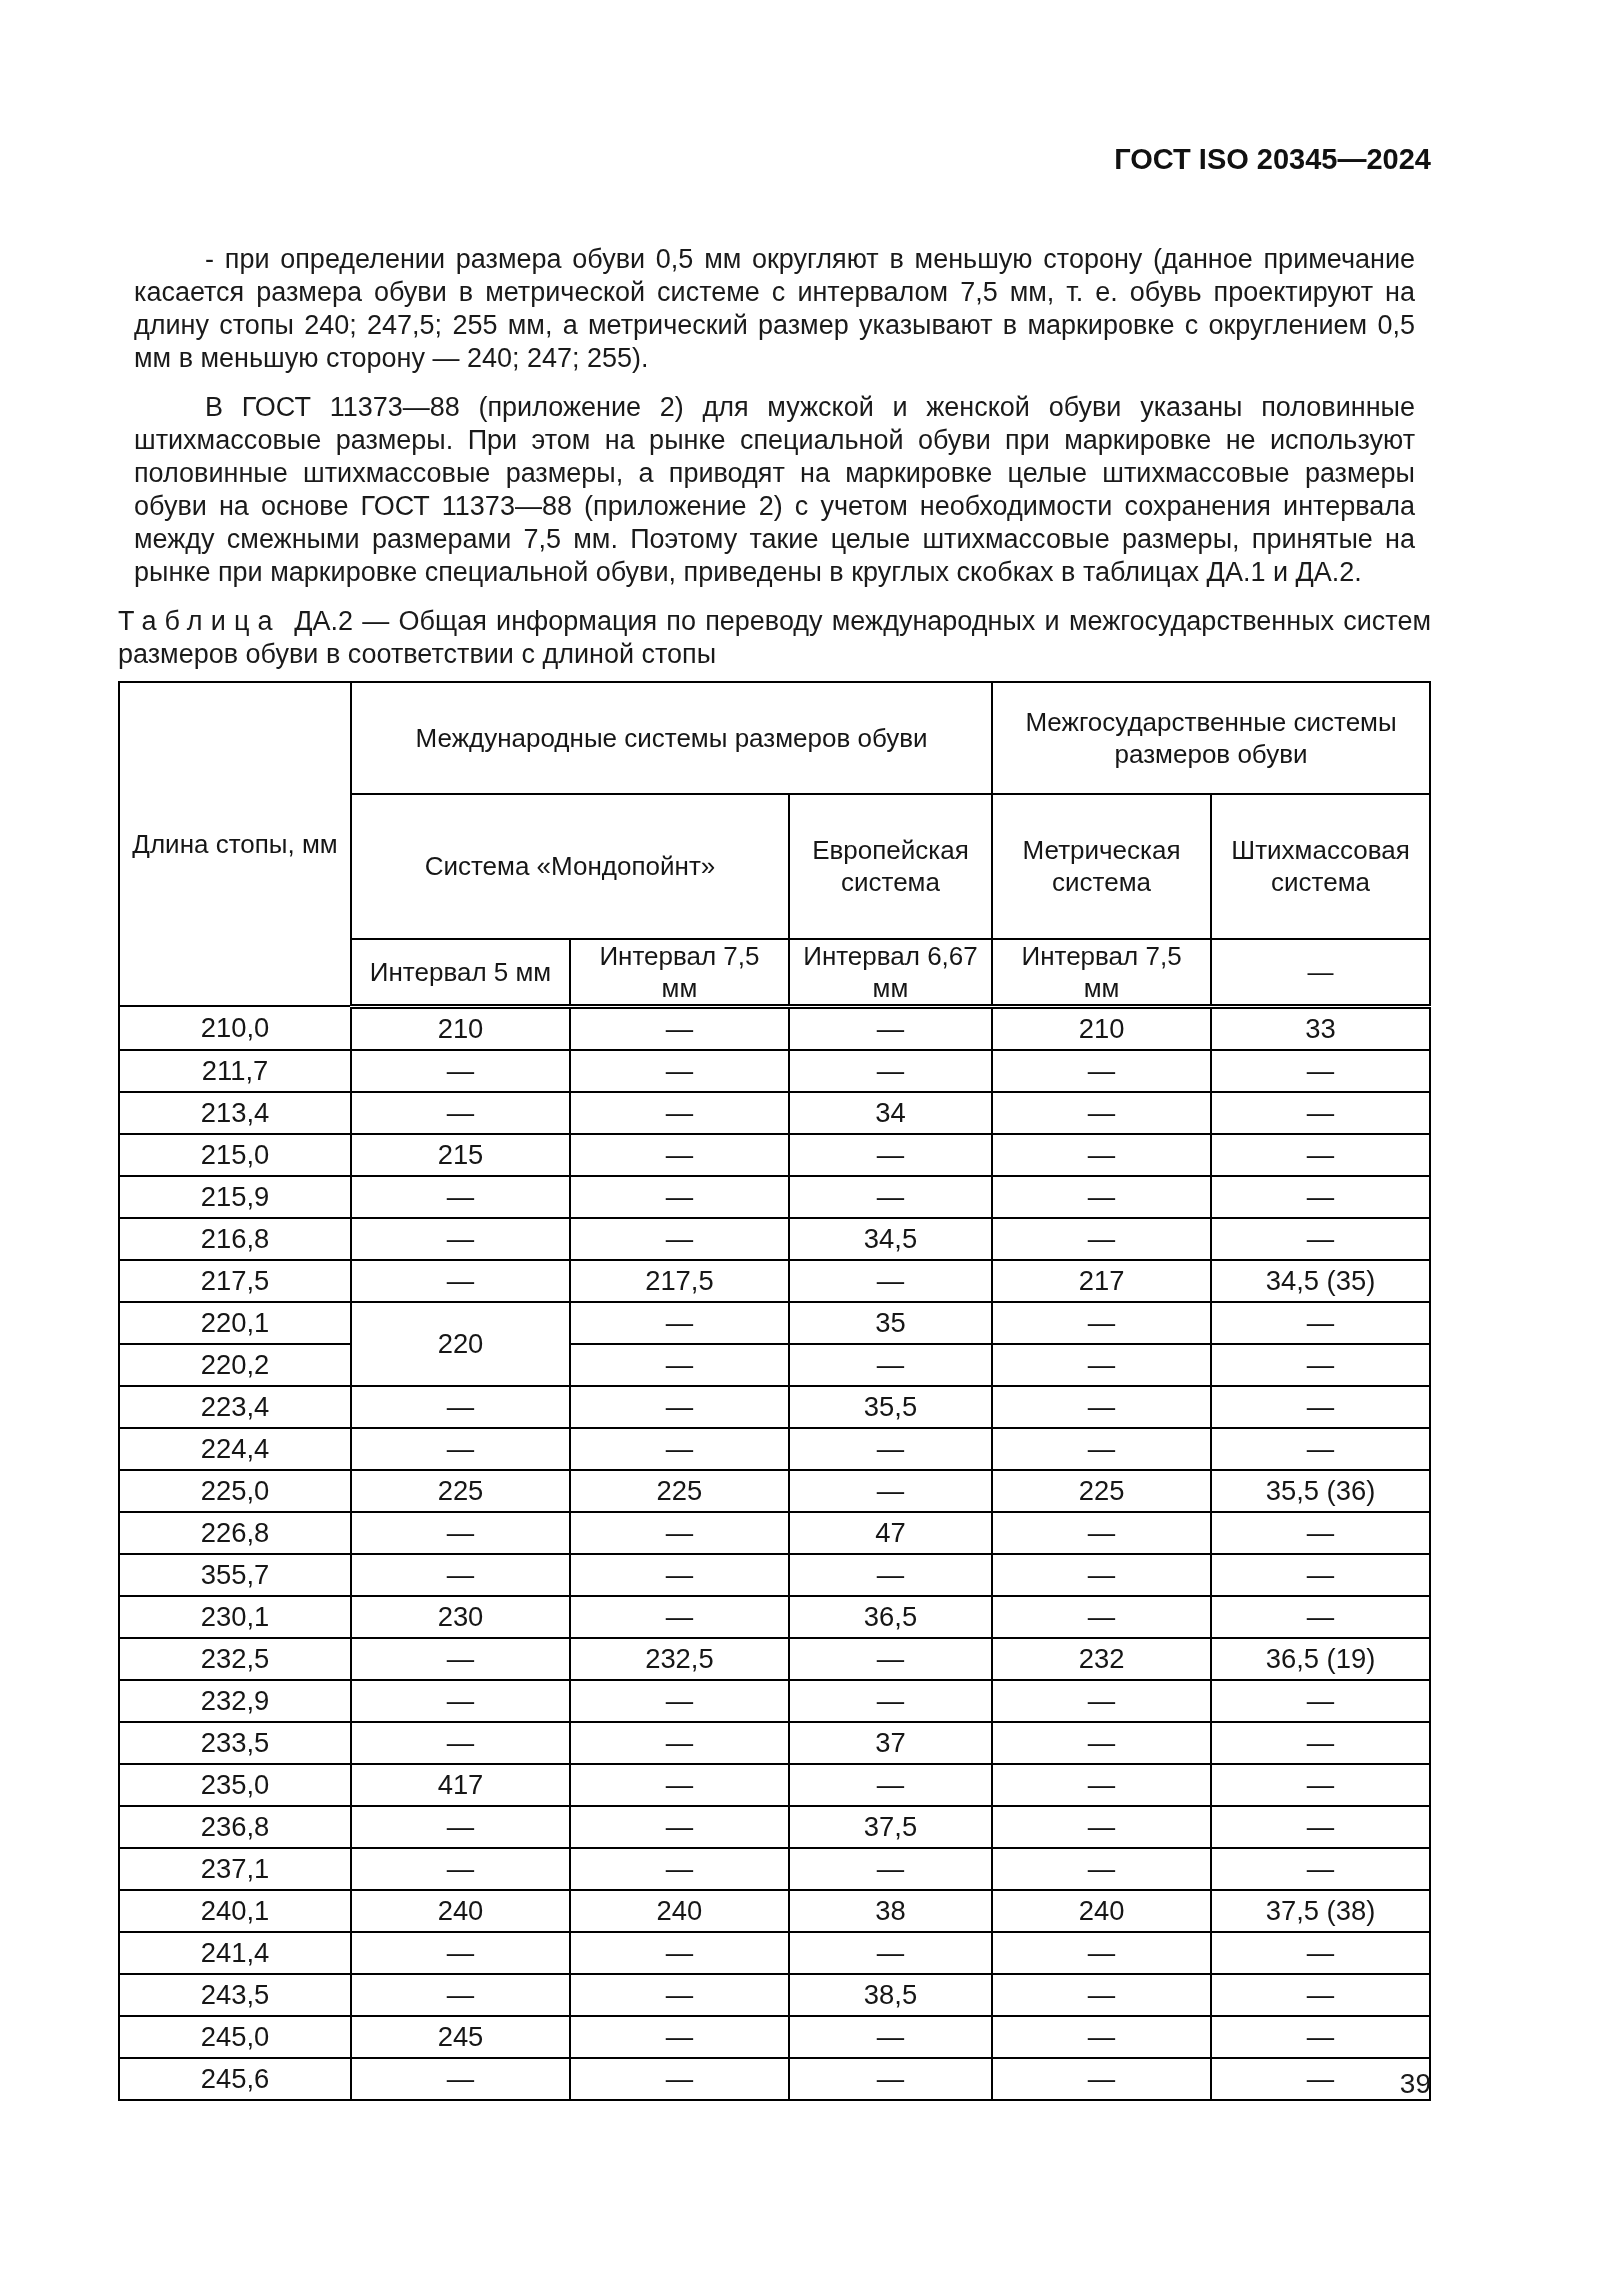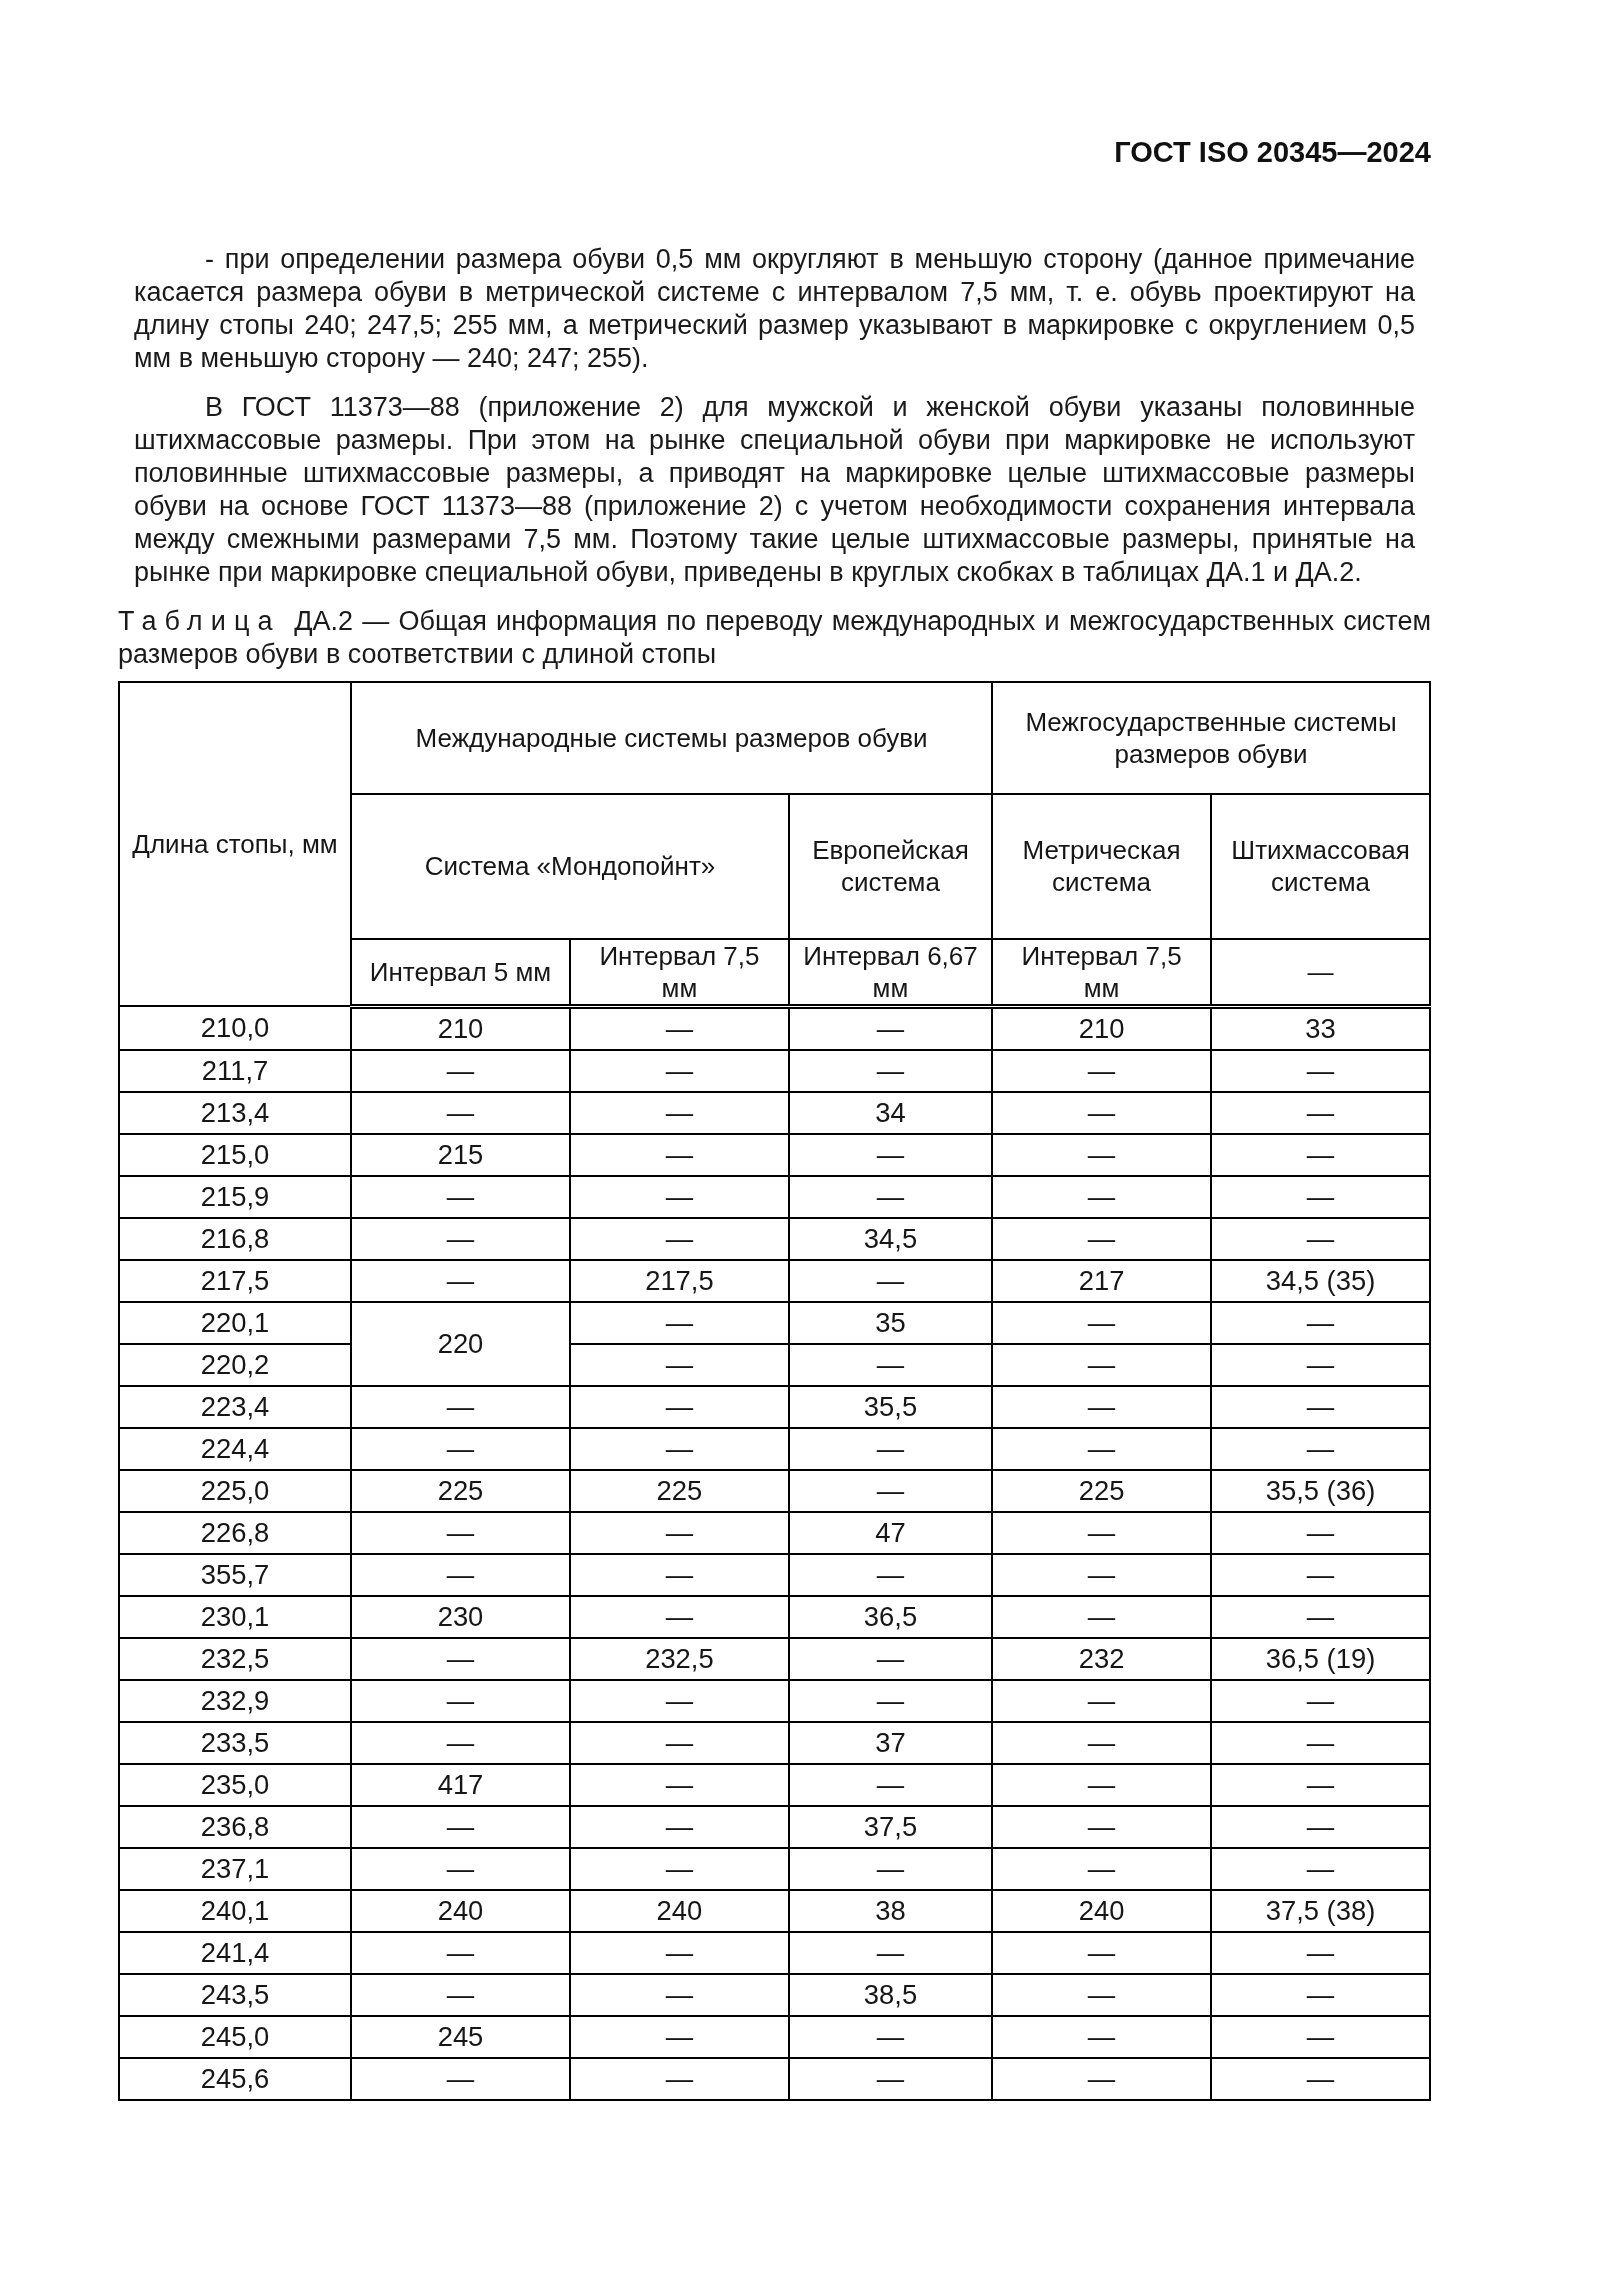--- a/index.html
+++ b/index.html
@@ -5,21 +5,21 @@
   html,body { margin:0; padding:0; background:#ffffff; }
   .page {
     position:relative;
     width:1621px; height:2293px;
     background:#ffffff;
     font-family:"Liberation Sans", sans-serif;
     color:#1a1a1a;
     overflow:hidden;
   }
   .running-header {
-    position:absolute; top:135px; left:118px; width:1313px;
+    position:absolute; top:142px; left:118px; width:1313px;
     text-align:right; font-weight:bold; font-size:29px; line-height:35px;
     color:#111;
   }
   .content { position:absolute; top:227px; left:118px; width:1313px; }
   p.para {
     margin:16px; text-align:justify; text-indent:71px;
     font-size:27px; line-height:33px;
   }
   .caption {
     margin:15.7px 0 9.8px 0; font-size:27px; line-height:33px;
@@ -305,15 +305,18 @@
             <td>—</td>
             <td>—</td>
             <td>—</td>
             <td>—</td>
           </tr>
         </tbody>
     </table>
 
   </div>
 
+  <div class="page-footer">
+    <span>39</span>
+  </div>
 
 </div>
 
 
 </body></html>

